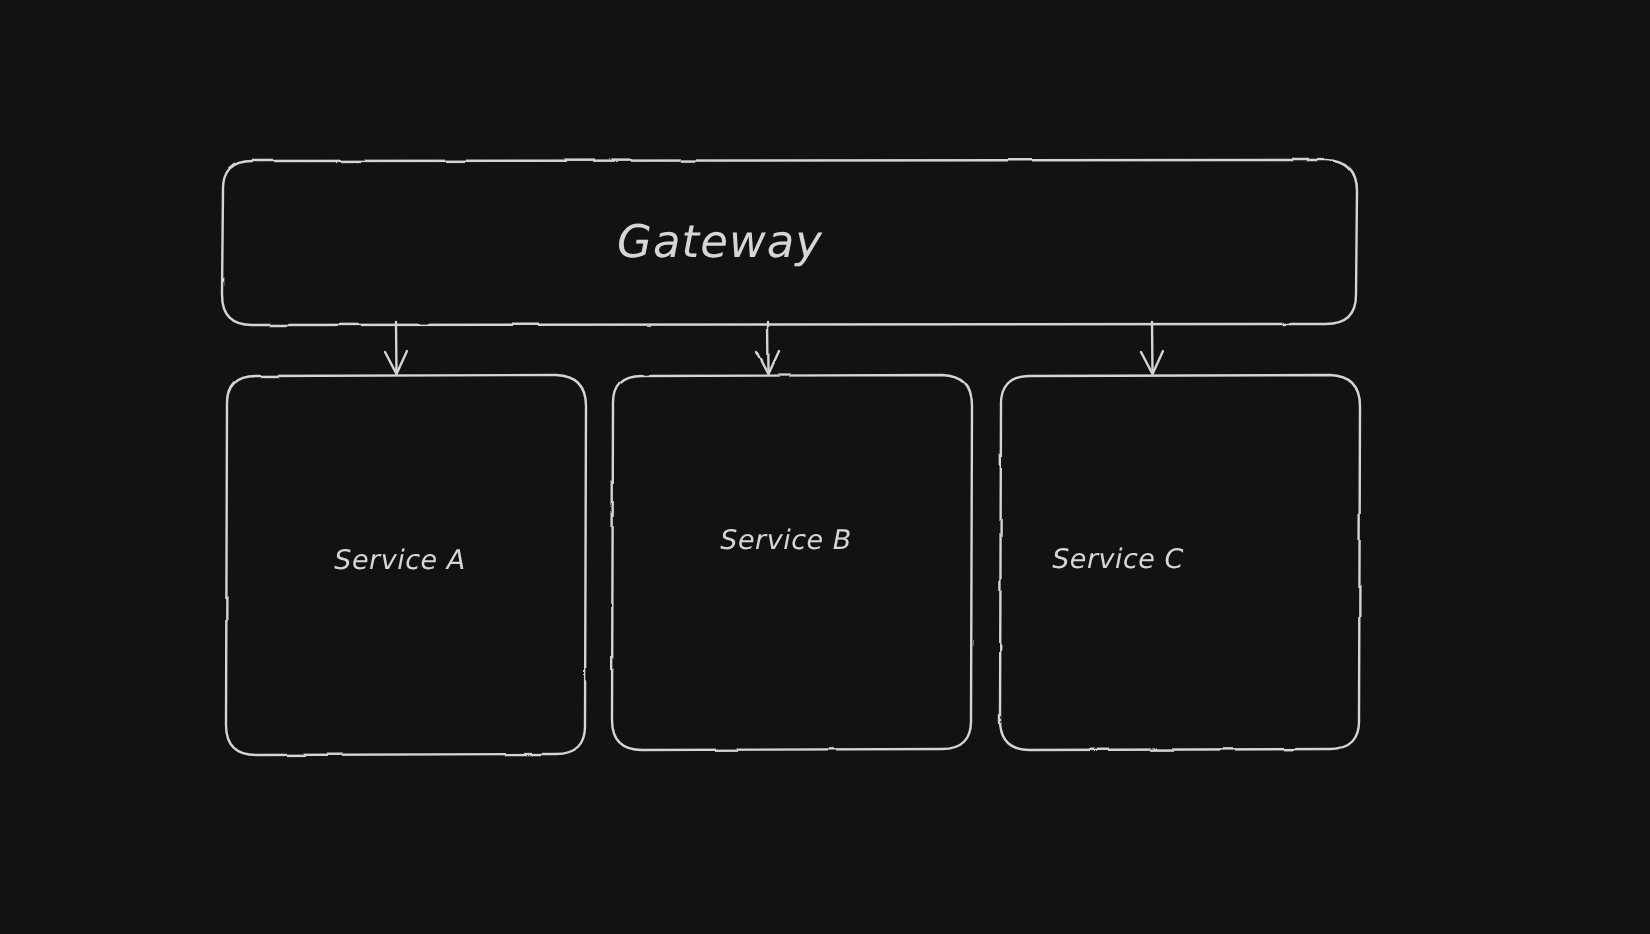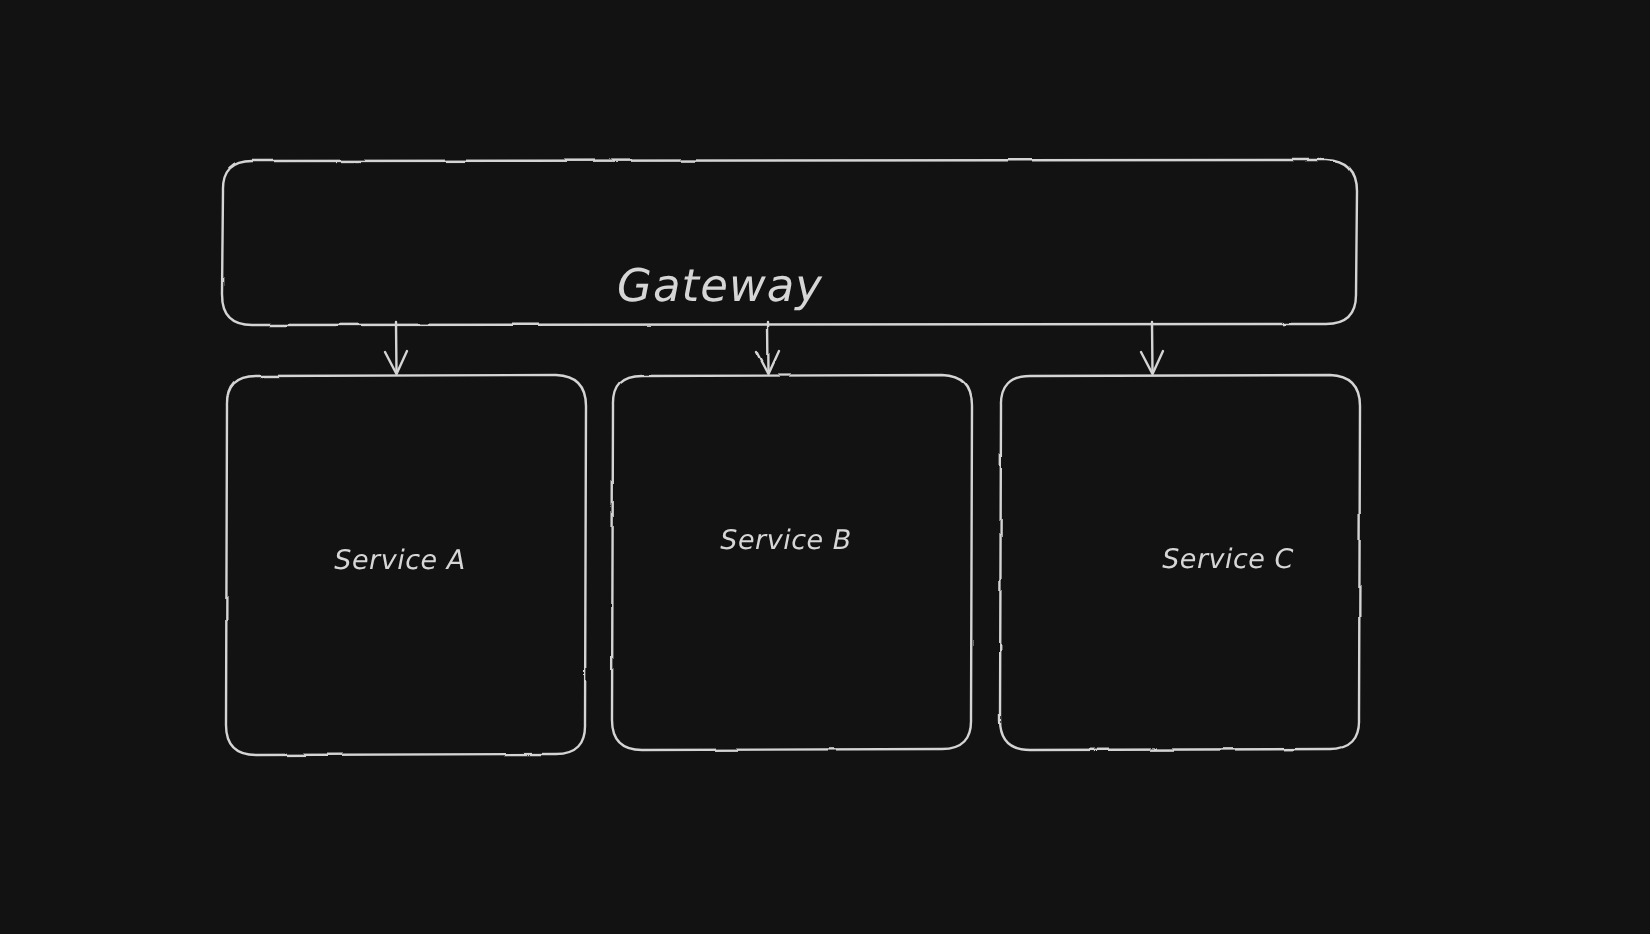--- a/index.html
+++ b/index.html
@@ -37,21 +37,20 @@
     letter-spacing: 0.5px;
     white-space: nowrap;
     text-align: center;
     user-select: none;
     transform: translate(-50%, -50%);
     text-rendering: geometricPrecision;
   }
   .title-label {
     font-size: 45px;
     letter-spacing: 1px;
-    margin-top: 44px;
   }
   .service-label {
     font-size: 27px;
     text-align: center;
   }
 </style>
 </head>
 <body>
 
 <div id="canvas">
@@ -131,15 +130,15 @@
 
     </g>
   </svg>
 
   <div class="node-label title-label" style="left:720px; top:241px;">Gateway</div>
 
   <div class="node-label service-label" style="left:400px; top:560px;">Service A</div>
 
   <div class="node-label service-label" style="left:786px; top:540px;">Service B</div>
 
-  <div class="node-label service-label" style="left:1228px; top:559px;">Service C</div>
+  <div class="node-label service-label" style="left:1118px; top:559px;">Service C</div>
 
 </div>
 
 </body></html>

